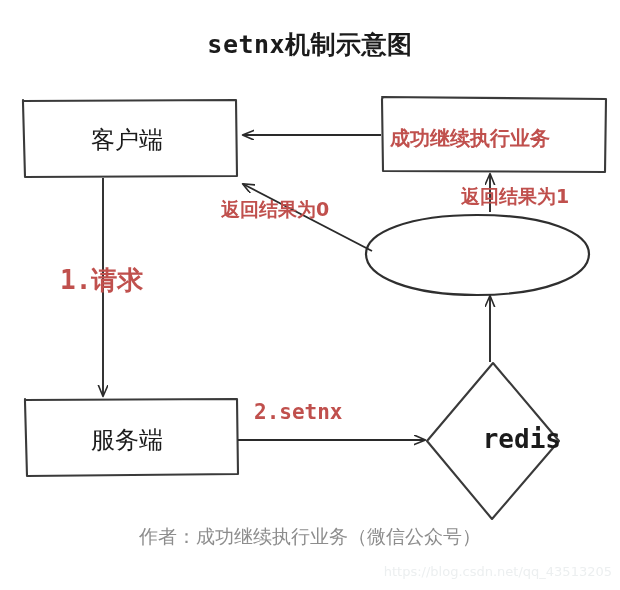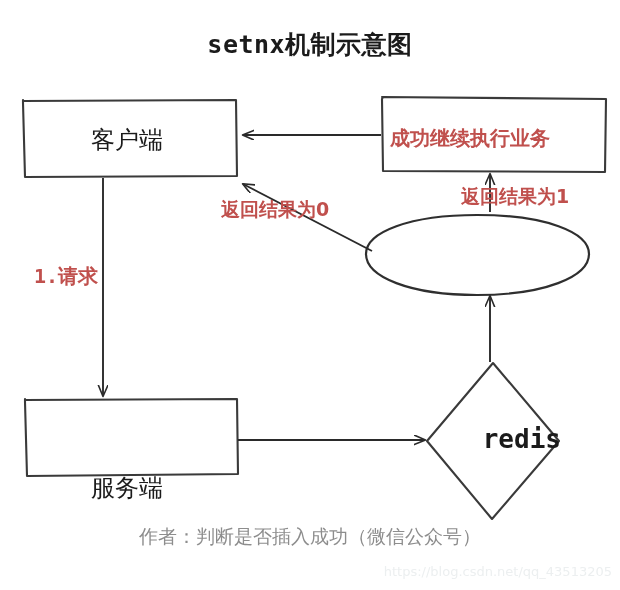--- a/index.html
+++ b/index.html
@@ -46,43 +46,43 @@
     font-family: "DejaVu Sans", sans-serif;
     font-weight: 400;
     color: #1b1b1b;
     font-size: 24px;
     text-align: center;
   }
   #client-label {
     left: 22px; top: 124px; width: 210px;
   }
   #server-label {
-    left: 22px; top: 424px; width: 210px; margin-top: 48px;
+    left: 22px; top: 424px; width: 210px;
   }
   #redis-label {
     left: 425px; top: 424px; width: 136px;
     font-family: "DejaVu Sans Mono", monospace;
     font-size: 26px;
     font-weight: 700;
     text-align: right;
   }
   .red-txt {
     color: #c0504d;
     font-weight: 700;
   }
   #success-label {
     left: 381px; top: 125px;
     width: 178px;
     text-align: center;
     font-size: 20px;
     font-family: "DejaVu Sans", sans-serif;
   }
   #label-request {
-    left: 34px; top: 263px;
-    font-size: 20px;
+    left: 60px; top: 263px;
+    font-size: 26px;
     font-family: "DejaVu Sans Mono", monospace;
   }
   #label-result0 {
     left: 221px; top: 197px;
     font-size: 19px;
     font-family: "DejaVu Sans", sans-serif;
   }
   #label-result1 {
     left: 417px; top: 184px;
     font-size: 19px;
@@ -183,22 +183,23 @@
 
   <div class="txt node-label red-txt" id="success-label">成功继续执行业务</div>
 
 
   <div class="txt node-label" id="server-label">服务端</div>
 
   <div class="txt node-label" id="redis-label">redis</div>
 
   <div class="txt red-txt" id="label-request">1.请求</div>
 
+  <div class="txt red-txt" id="label-setnx">2.setnx</div>
 
   <div class="txt red-txt" id="label-result1">返回结果为1</div>
 
   <div class="txt red-txt" id="label-result0">返回结果为0</div>
 
-  <div class="txt" id="footer">作者：判断是否插入成功（微信公众号）</div>
+  <div class="txt" id="footer">作者：成功继续执行业务（微信公众号）</div>
 
   <div class="txt" id="watermark">https://blog.csdn.net/qq_43513205</div>
 
 </div>
 
 </body></html>

